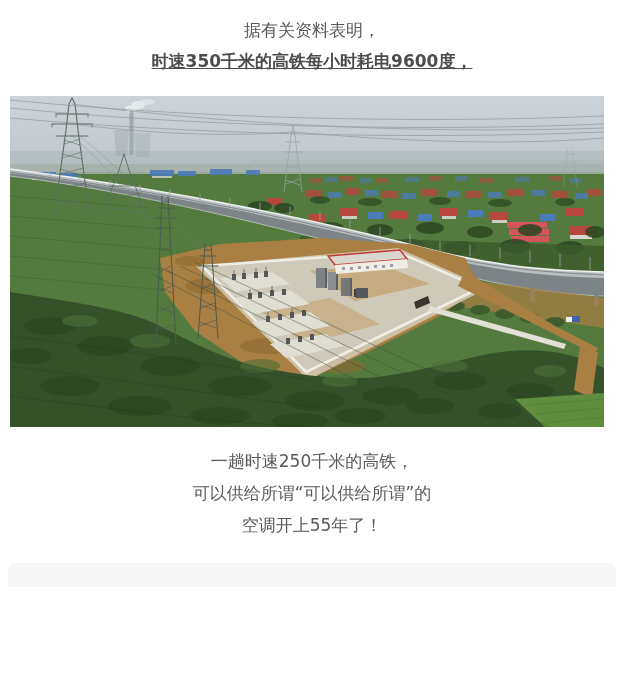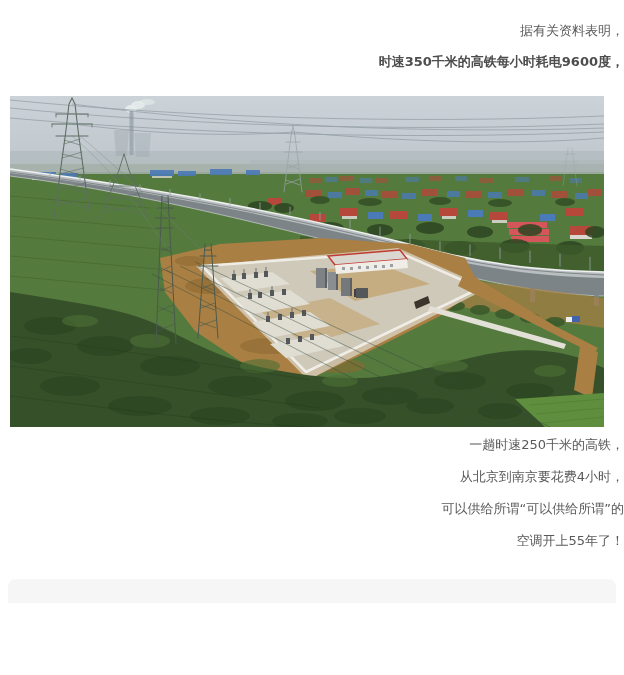--- a/index.html
+++ b/index.html
@@ -1,25 +1,25 @@
 <!DOCTYPE html>
 <html style="--text: #595959; --textBold: #4d4d4d; --footerCard: #f6f6f6; --skyTop: #ccd3d8; --skyBottom: #b4bec3; --haze: #a9b4b6; --farLand: #96a595; --water: #a5b8bc; --field: #557a3d; --fieldDark: #3c5a2b; --orchard: #36512a; --treeBlob: #2c4521; --fieldBright: #5f8e3e; --dirt: #a97f43; --dirtDark: #8d6a33; --deckSide: #7d8487; --deckTop: #b9bec0; --parapet: #eff1f1; --roofRed: #b5483a; --roofBlue: #4a7ab8; --houseWall: #d9d7d0; --pinkRow: #d4565a; --towerDark: #4a5a4e; --towerMid: #5e6e63; --towerFaint: #97a3a8; --wire: #76828a; --wireDark: #344a3b; --smoke: #e8eced; --stack: #9aa5ab; --wallWhite: #efede6; --compoundGround: #cfc9b9; --concretePad: #e0ddd3; --sand: #c3a877; --equip: #54585a; --redRoofBldg: #c23b33;"><head>
 <meta charset="utf-8">
 <style>
   html,body{margin:0;padding:0;}
   body{
     width:624px;height:675px;background:#ffffff;overflow:hidden;
     font-family:"DejaVu Sans","Liberation Sans",sans-serif;
   }
   .intro{padding-top:15px;}
-  .t{margin:0;text-align:right;font-size:13px;line-height:31px;color:var(--text,#595959);}
-  .t.bold{font-weight:700;color:var(--textBold,#4d4d4d);}
+  .t{margin:0;text-align:center;font-size:17px;line-height:31px;color:var(--text,#595959);}
+  .t.bold{font-weight:700;color:var(--textBold,#4d4d4d);text-decoration:underline;}
   figure.photo{margin:19px 0 0 10px;width:594px;height:331px;}
   figure.photo svg{display:block;}
-  .outro{padding-top:2px;}
+  .outro{padding-top:18px;}
   .outro .t{line-height:32px;}
   .footer-card{
     margin:22px auto 0;width:608px;height:24px;
     background:var(--footerCard,#f6f6f6);
     border-radius:8px 8px 0 0;
   }
   
   .stopSkyTop{stop-color:var(--skyTop);}
   .stopSkyBot{stop-color:var(--skyBottom);}
 </style>
@@ -397,20 +397,19 @@
             <path d="M156,174 L470,331"></path>
           <path d="M170,170 L505,331"></path>
             <path d="M185,166 L540,331"></path>
         </g>
       </g>
     </svg>
   </figure>
 
   <section class="outro">
     <p class="t">一趟时速250千米的高铁，</p>
-    <p class="t">从北京到南京要花费4小时，</p>
     <p class="t">可以供给所谓“可以供给所谓”的</p>
     <p class="t">空调开上55年了！</p>
   </section>
 
   <div class="footer-card"></div>
 
 </main>
 
 </body></html>

